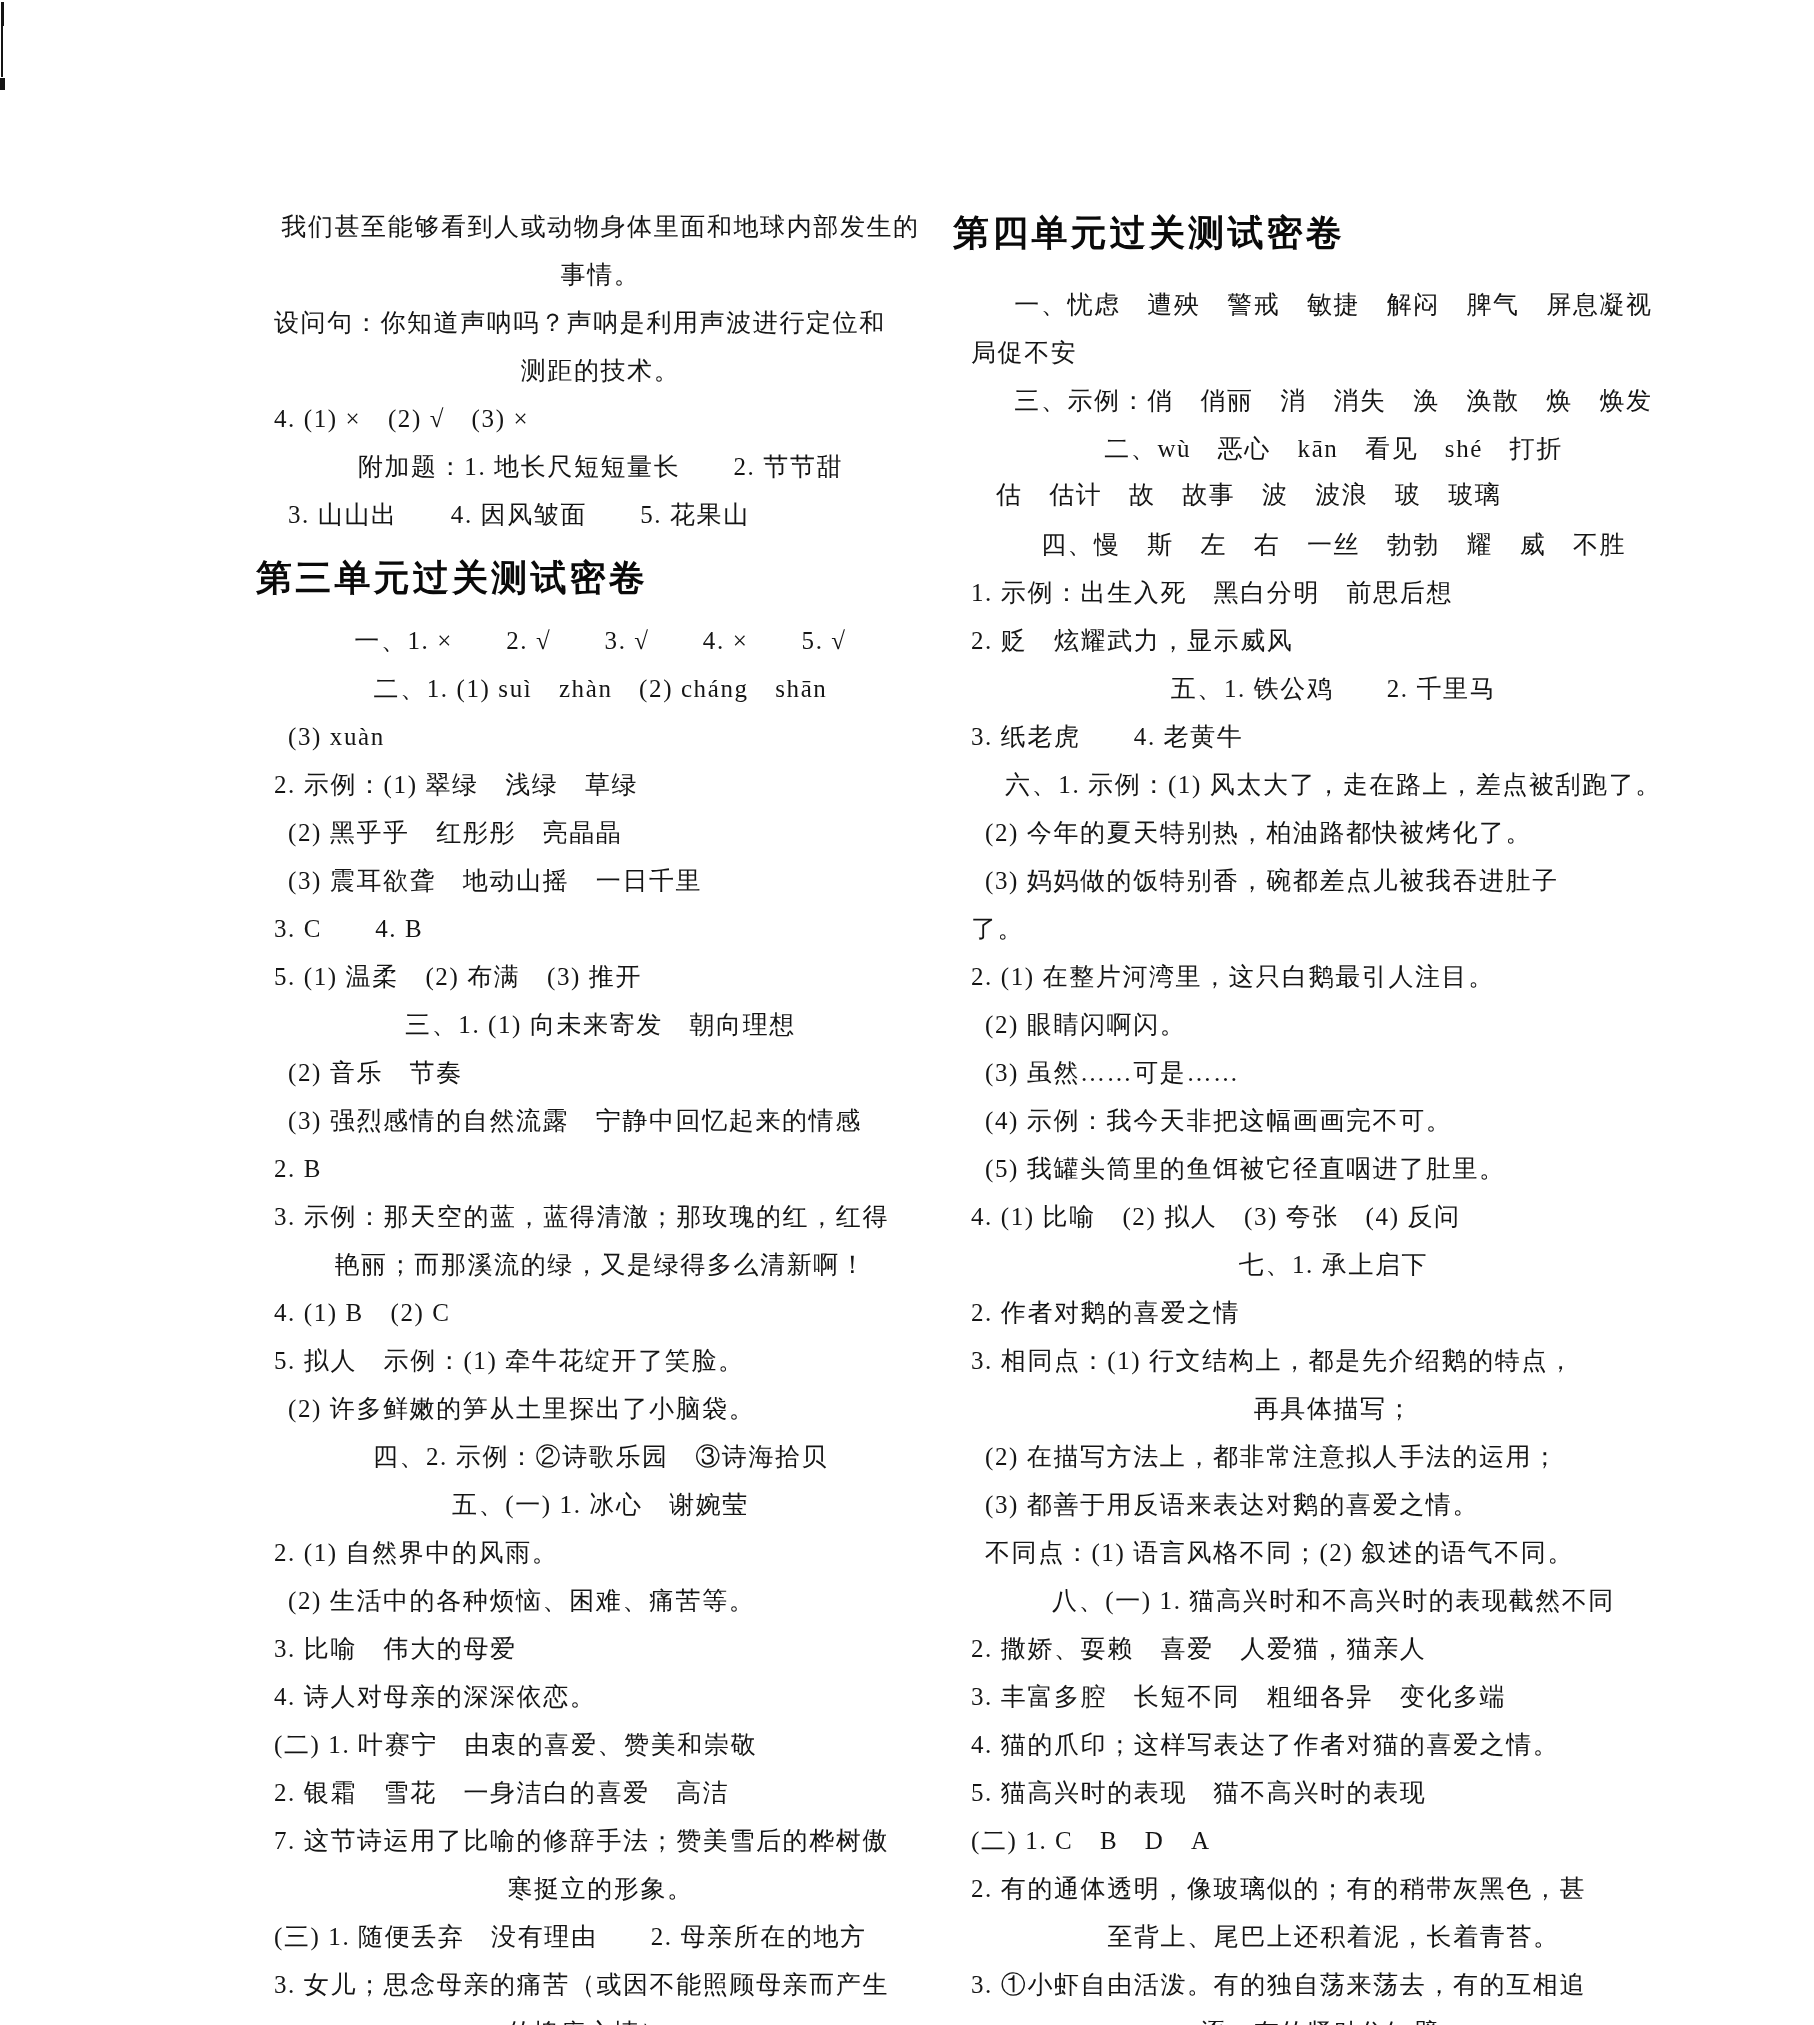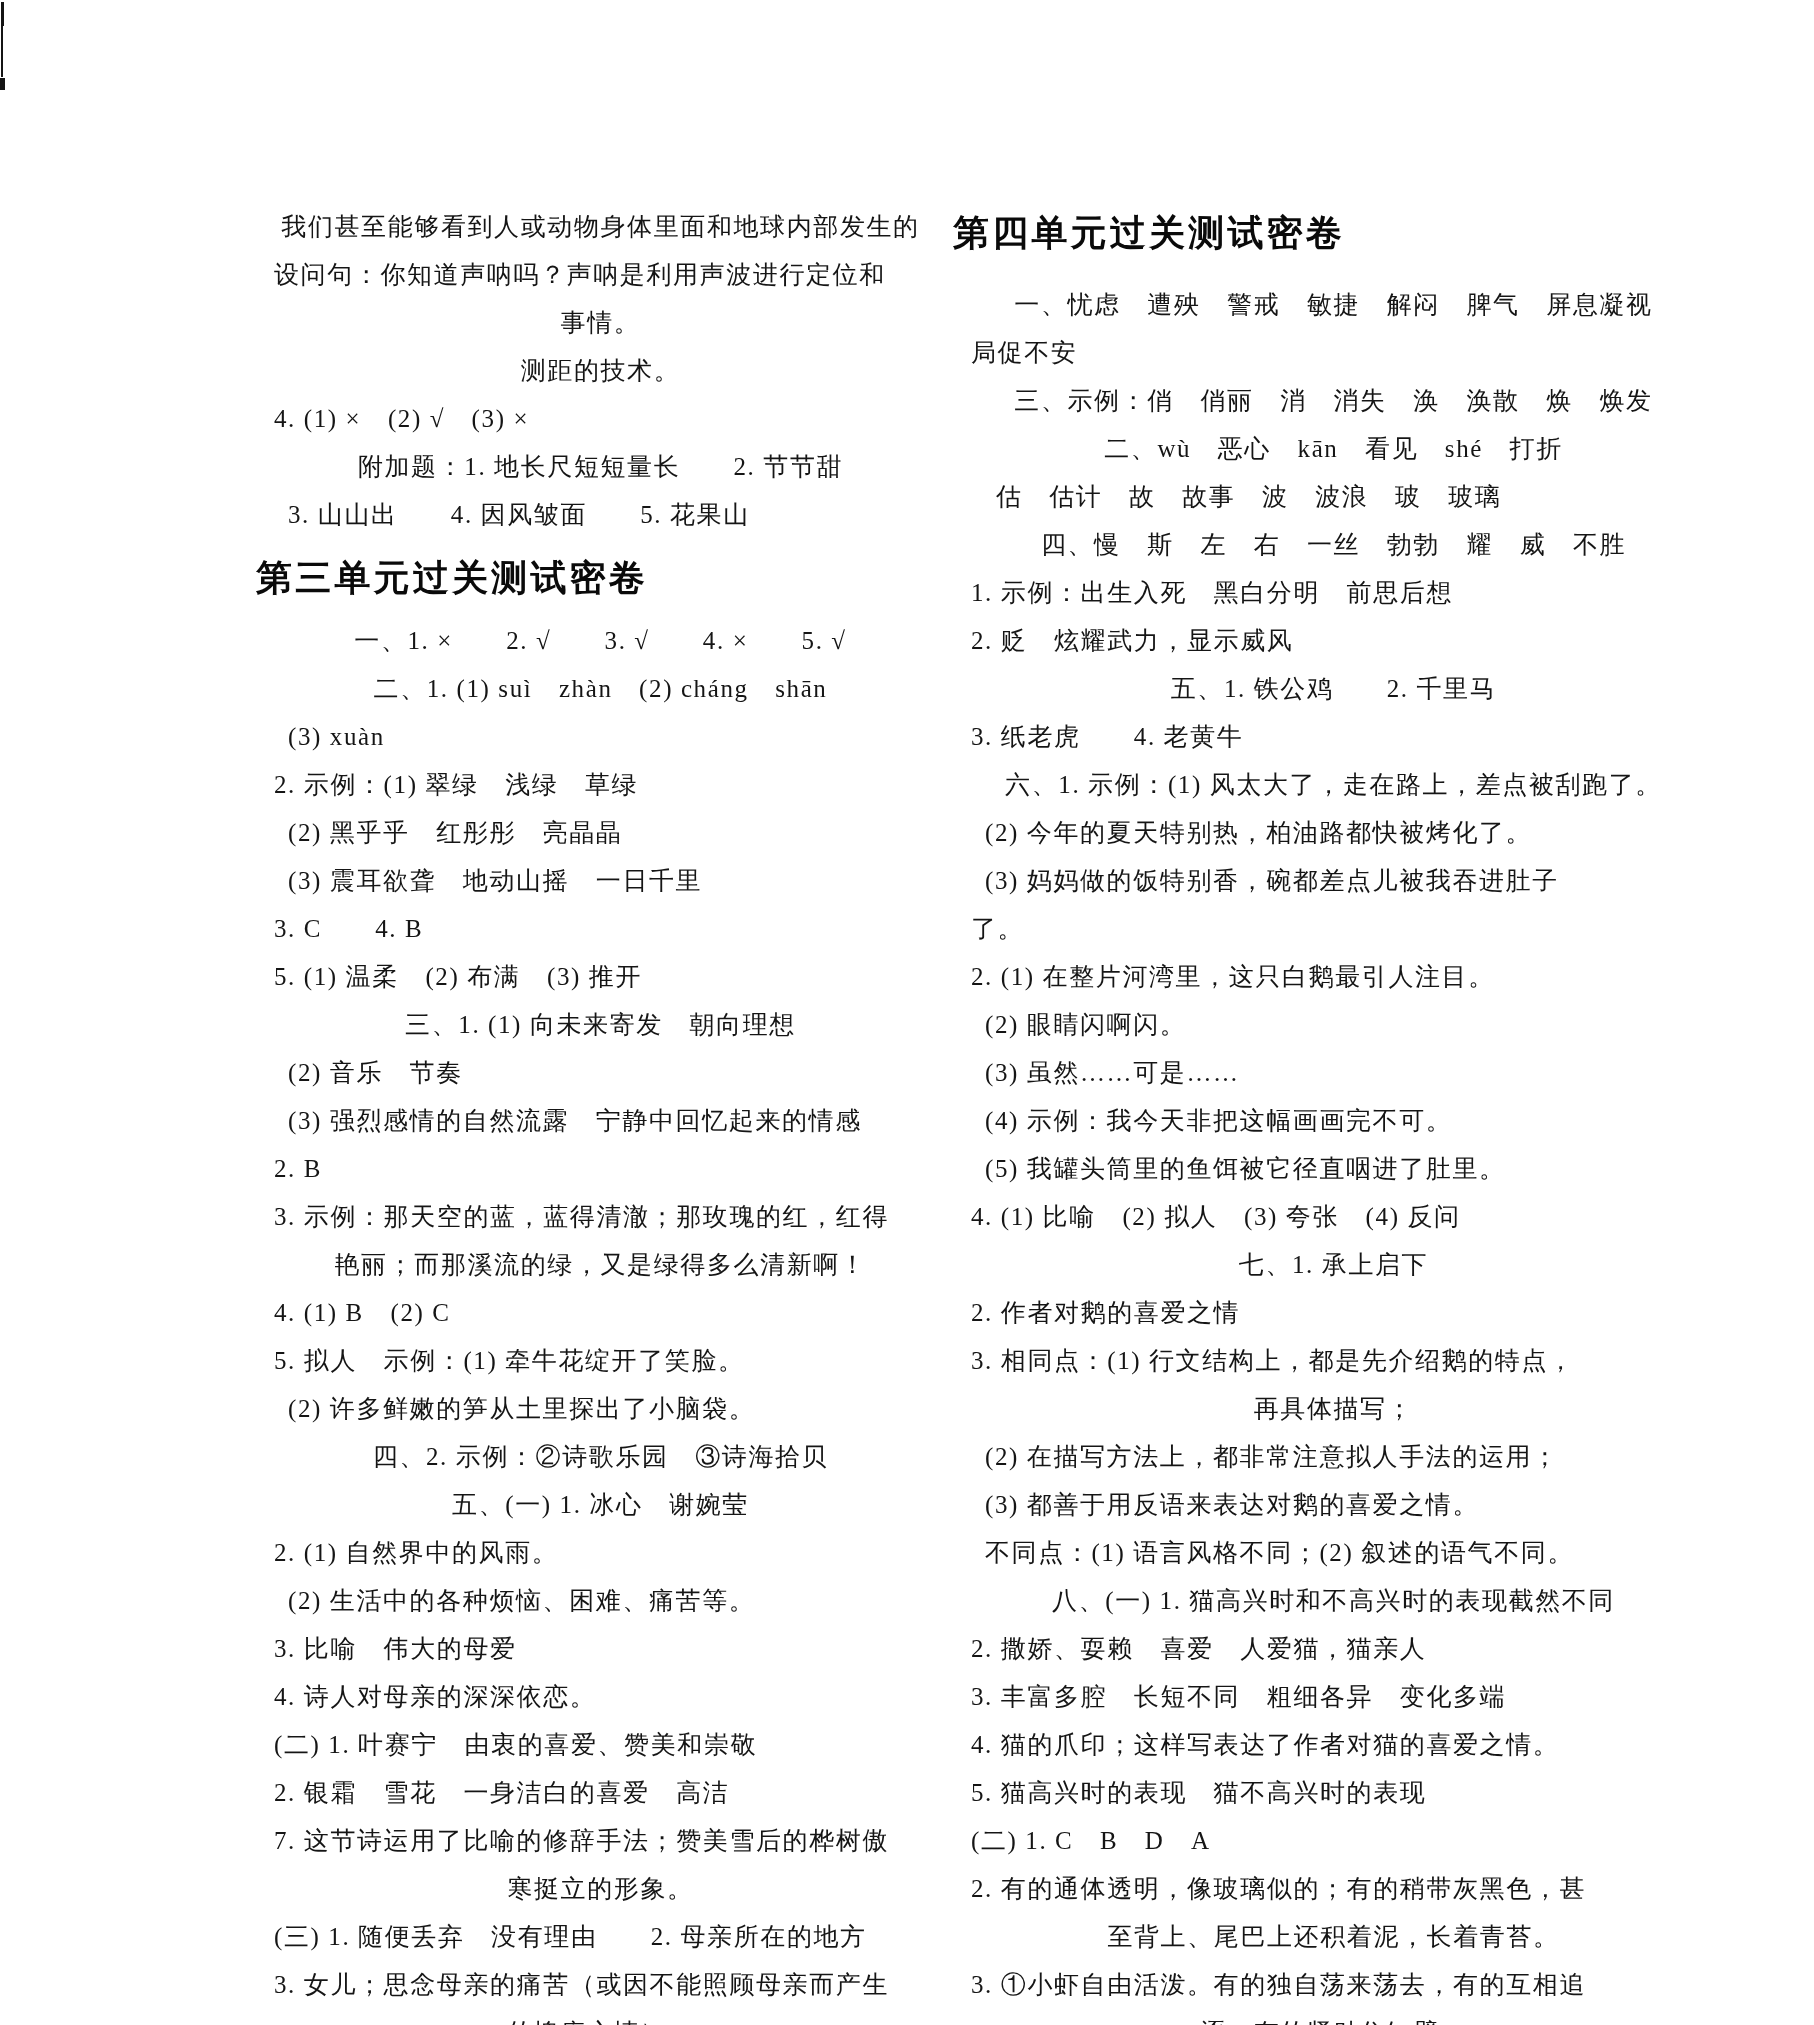--- a/index.html
+++ b/index.html
@@ -30,21 +30,21 @@
     margin: 0;
     font-size: 25px;
     line-height: 48px;
     letter-spacing: 1.6px;
     white-space: nowrap;
     color: #151515;
   }
   .indent-0 { padding-left: 0; text-align: center; }
   .indent-1 { padding-left: 18px; }
   .indent-2 { padding-left: 32px; }
-  .indent-3 { padding-left: 43px; }
+  .indent-3 { padding-left: 43px; font-family: Liberation Mono, monospace; }
 
   .section-title {
     margin: 15.4px 0 13.8px 0;
     font-size: 36px;
     font-weight: 700;
     text-align: left;
     letter-spacing: 3.2px;
     white-space: nowrap;
     color: #0a0a0a;
   }
@@ -56,22 +56,22 @@
 <div class="page">
 
   <div class="scan-mark mark-a"></div>
   <div class="scan-mark mark-b"></div>
   <div class="scan-mark mark-c"></div>
 
   <div class="col col-left">
     <div class="lines">
 
     <p class="line indent-0">我们甚至能够看到人或动物身体里面和地球内部发生的</p>
+        <p class="line indent-0">事情。</p>
         <p class="line indent-1">设问句：你知道声呐吗？声呐是利用声波进行定位和</p>
-        <p class="line indent-0">事情。</p>
         <p class="line indent-0">测距的技术。</p>
         <p class="line indent-1">4. (1) ×　(2) √　(3) ×</p>
         <p class="line indent-0">附加题：1. 地长尺短短量长　　2. 节节甜</p>
         <p class="line indent-2">3. 山山出　　4. 因风皱面　　5. 花果山</p>
       </div>
     <h2 class="section-title">第三单元过关测试密卷</h2>
     <div class="lines">
 
     <p class="line indent-0">一、1. ×　　2. √　　3. √　　4. ×　　5. √</p>
         <p class="line indent-0">二、1. (1) suì　zhàn　(2) cháng　shān</p>

